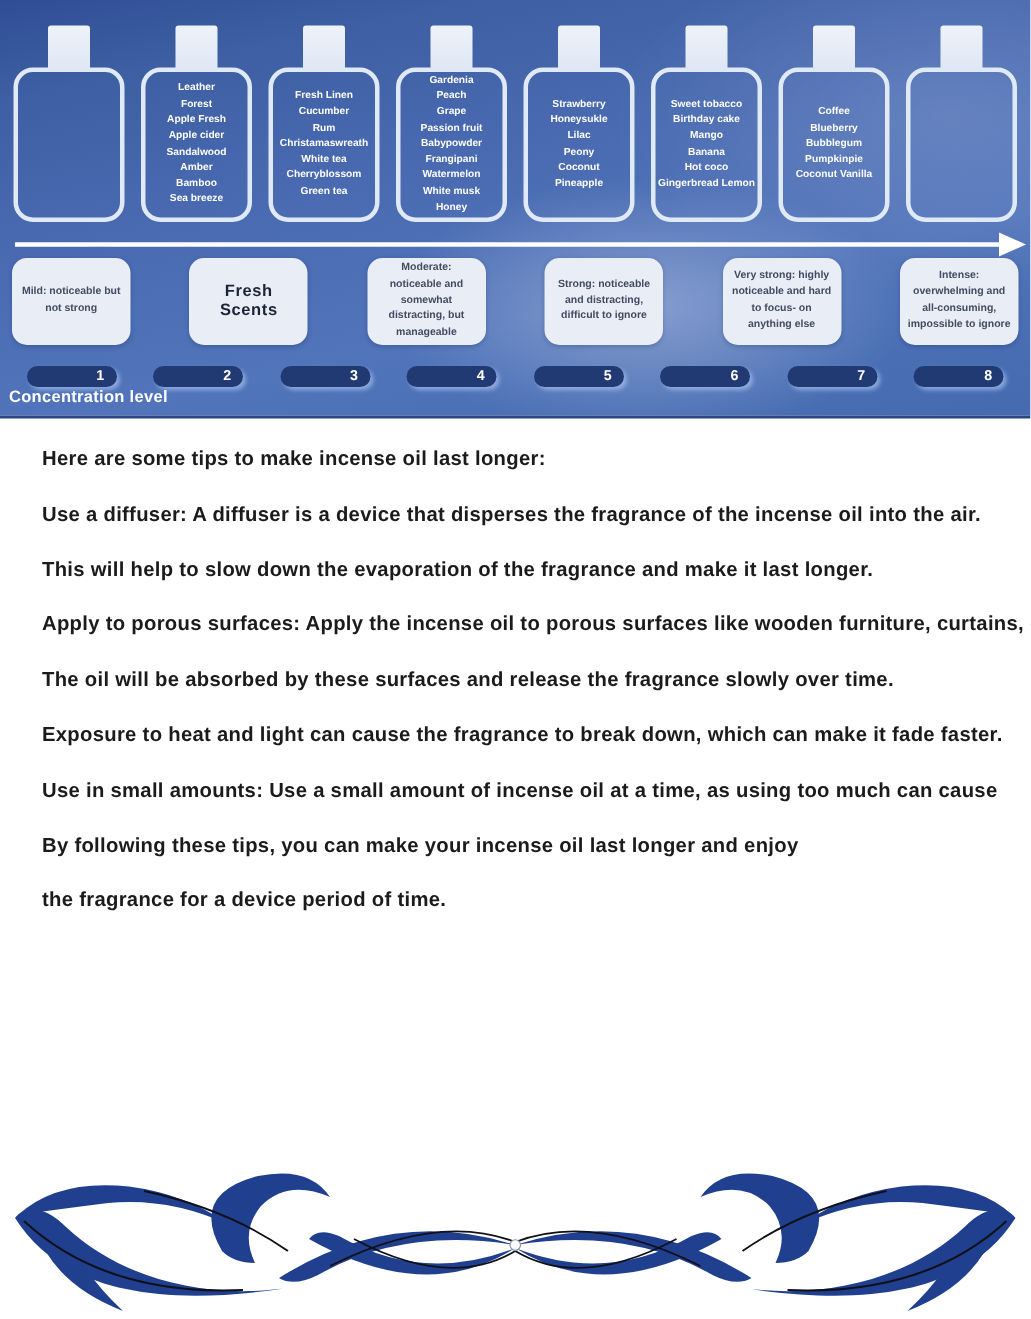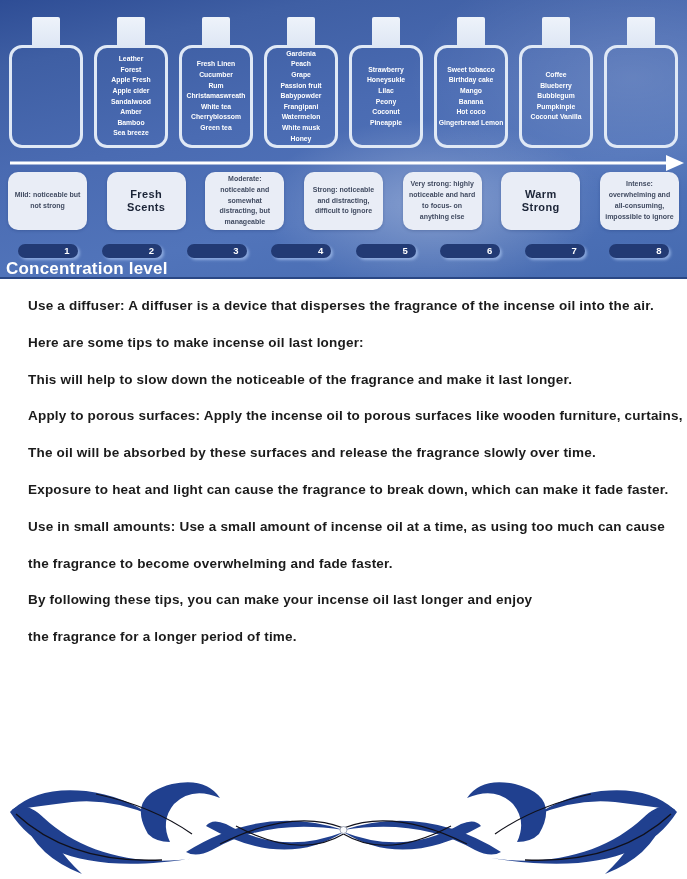--- a/index.html
+++ b/index.html
@@ -109,21 +109,21 @@
     text-align: right;
     line-height: 14px;
     padding-right: 8px;
     box-shadow: 2px 2px 3px rgba(173,199,243,0.65);
   }
 
   .axis-label {
     position: absolute;
     left: 6px;
     top: 259px;
-    font-size: 17px;
+    font-size: 11px;
     font-weight: 700;
     color: #ffffff;
     letter-spacing: 0.2px;
   }
 
   
   .tips { padding: 9px 10px 0 28px; }
   .tips p {
     margin: 0;
     font-size: 13.5px;
@@ -253,23 +253,20 @@
       </div>
       <div class="level-card">
         <span class="card-label">Moderate: noticeable and somewhat distracting, but manageable</span>
       </div>
       <div class="level-card">
         <span class="card-label">Strong: noticeable and distracting, difficult to ignore</span>
       </div>
       <div class="level-card">
         <span class="card-label">Very strong: highly noticeable and hard to focus- on anything else</span>
       </div>
-      <div class="level-card emphasis">
-        <span class="card-label">Warm Strong</span>
-      </div>
       <div class="level-card">
         <span class="card-label">Intense: overwhelming and all-consuming, impossible to ignore</span>
       </div>
     </div>
 
     <div class="pills-row">
       <div class="pill-col">
           <div class="pill">1</div>
         </div>
       <div class="pill-col">
@@ -292,30 +289,29 @@
         </div>
       <div class="pill-col">
           <div class="pill">8</div>
         </div>
     </div>
 
     <div class="axis-label">Concentration level</div>
   </div>
 
   <div class="tips">
+    <p>Here are some tips to make incense oil last longer:</p>
     <p>Use a diffuser: A diffuser is a device that disperses the fragrance of the incense oil into the air.</p>
-    <p>Here are some tips to make incense oil last longer:</p>
-    <p>This will help to slow down the noticeable of the fragrance and make it last longer.</p>
+    <p>This will help to slow down the evaporation of the fragrance and make it last longer.</p>
     <p>Apply to porous surfaces: Apply the incense oil to porous surfaces like wooden furniture, curtains, or carpets.</p>
     <p>The oil will be absorbed by these surfaces and release the fragrance slowly over time.</p>
     <p>Exposure to heat and light can cause the fragrance to break down, which can make it fade faster.</p>
     <p>Use in small amounts: Use a small amount of incense oil at a time, as using too much can cause</p>
-    <p>the fragrance to become overwhelming and fade faster.</p>
     <p>By following these tips, you can make your incense oil last longer and enjoy</p>
-    <p>the fragrance for a longer period of time.</p>
+    <p>the fragrance for a device period of time.</p>
   </div>
 
   <svg class="flourish-svg" viewBox="0 0 687 98">
     <defs>
       <g id="flourish-half">
 
         <path d="M 10,36 C 38,80 96,98 196,82 C 134,92 78,74 44,42 C 30,28 17,27 10,36 Z" fill="#20408f"></path>
 
         <path d="M 12,34 Q 38,10 86,15 Q 124,20 152,40 Q 112,22 72,26 Q 40,30 12,34 Z" fill="#20408f"></path>
 

